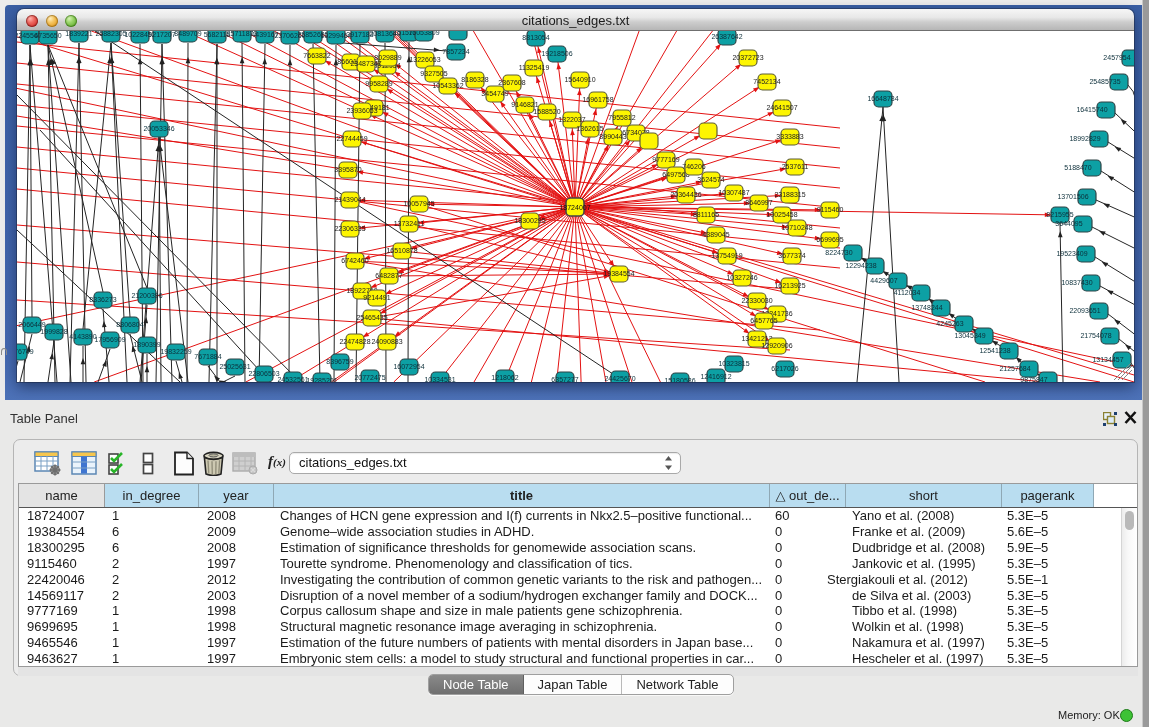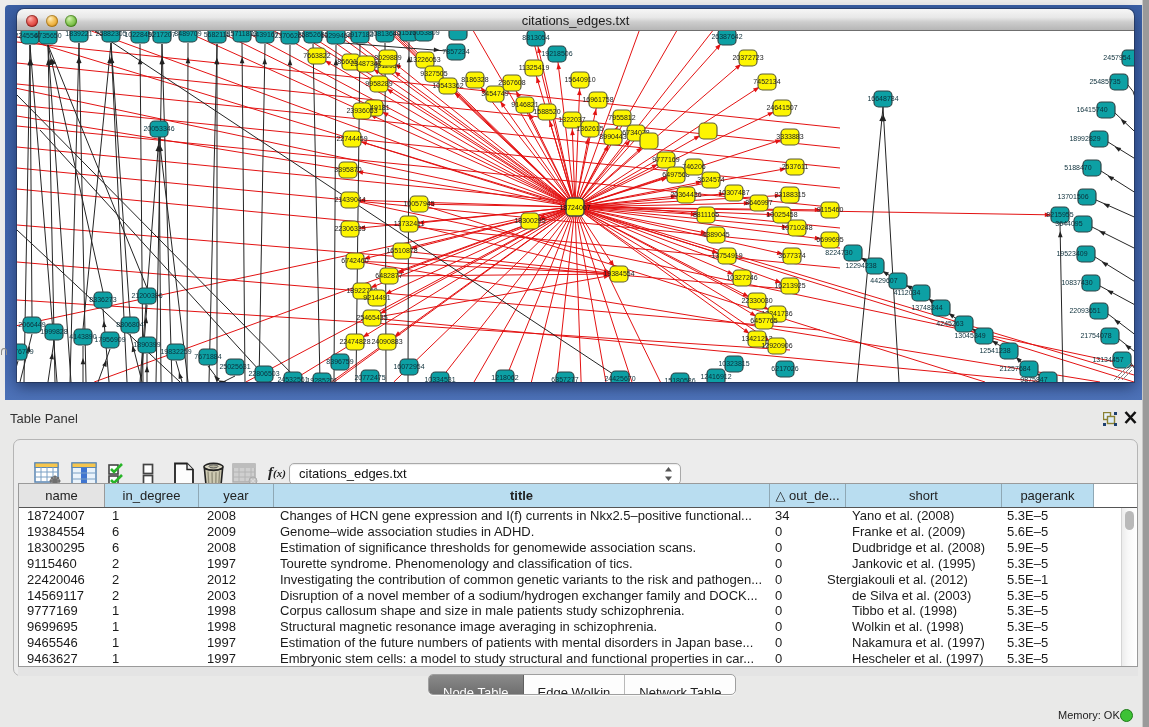--- a/index.html
+++ b/index.html
@@ -28,21 +28,21 @@
 #rightstrip { position:absolute; right:0; top:0; width:7px; height:727px; background:#9a9a9a; border-left:1px solid #c8c8c8; }
 
 
 #tablepanel { position:absolute; left:0; top:400px; width:1142px; height:415px; background:#e9e9e8; }
 #tp-title { position:absolute; left:10px; top:11px; font-size:13px; color:#333; }
 #tp-float { position:absolute; left:1103px; top:12px; width:14px; height:14px; }
 #tp-close { position:absolute; left:1123px; top:11px; width:14px; height:14px; font-size:15px; font-weight:bold; color:#111; line-height:14px; text-align:center; }
 
 #container { position:absolute; left:13px; top:39px; width:1125px; height:237px;
   background:#ececec; border:1px solid #b5b5b5; border-radius:7px; }
-#toolbar { position:absolute; left:0; top:12px; width:100%; height:42px; }
+#toolbar { position:absolute; left:0; top:1px; width:100%; height:42px; }
 .ticon { position:absolute; top:10px; }
 #combo { position:absolute; left:275px; top:11px; width:392px; height:22px; background:#fff;
   border:1px solid #a9a9a9; border-radius:5px; font-size:13px; color:#111; line-height:20px;
   padding-left:9px; box-shadow:inset 0 1px 1px rgba(0,0,0,.08); }
 #combo .arrows { position:absolute; right:6px; top:0px; width:11px; height:20px; }
 
 
 #tbl { position:absolute; left:4px; top:43px; width:1120px; height:183px; background:#fff;
   border:1px solid #9a9a9a; border-bottom:none; overflow:hidden; }
 .hrow { position:absolute; left:0; top:0; height:24px; }
@@ -55,21 +55,21 @@
 
 #vsb { position:absolute; right:0px; top:24px; width:16px; height:158px;
   background:linear-gradient(90deg,#ececec,#f8f8f8 40%,#ffffff); border-left:1px solid #d5d5d5; }
 #vsb .thumb { position:absolute; left:3px; top:3px; width:9px; height:19px; background:#b9b9b9; border-radius:5px; }
 #tfoot { position:absolute; left:4px; top:226px; width:1120px; height:10px; background:#e4e4e4; border-top:1px solid #9a9a9a;}
 
 
 #tabs { position:absolute; left:428px; top:274px; height:21px; display:flex;
   border:1px solid #9f9f9f; border-radius:5px; overflow:hidden; background:#fdfdfd;
   box-shadow:0 1px 0 rgba(255,255,255,.7); }
-.tab { font-size:13px; color:#222; line-height:19px; padding:8px 14px; border-right:1px solid #b9b9b9; }
+.tab { font-size:13px; color:#222; line-height:19px; padding:0 14px; border-right:1px solid #b9b9b9; }
 .tab.sel { background:linear-gradient(180deg,#8a8a8a,#6f6f6f); color:#fff; border-right:1px solid #5f5f5f; }
 .tab:last-child { border-right:none; }
 
 #memory { position:absolute; left:1058px; top:309px; font-size:11px; color:#222; }
 #memdot { position:absolute; left:1120px; top:309px; width:13px; height:13px; border-radius:50%;
   background:#3dc235; border:1px solid #1d7a18; }
 </style>
 </head>
 <body>
 <div id="app">
@@ -795,21 +795,21 @@
           <div class="hcell" style="left:751px; width:76px;">△ out_de...</div>
           <div class="hcell" style="left:827px; width:156px;">short</div>
           <div class="hcell" style="left:983px; width:92px;">pagerank</div>
         </div>
         <div id="hline"></div>
         <div class="trow" style="top:24.0px">
             <div class="tc" style="left:8px;width:80px">18724007</div>
             <div class="tc" style="left:93px;width:90px">1</div>
             <div class="tc" style="left:188px;width:70px">2008</div>
             <div class="tc" style="left:261px;width:490px">Changes of HCN gene expression and I(f) currents in Nkx2.5–positive functional...</div>
-            <div class="tc" style="left:756px;width:72px">34</div>
+            <div class="tc" style="left:756px;width:72px">60</div>
             <div class="tc" style="left:833px;width:150px">Yano et al. (2008)</div>
             <div class="tc" style="left:988px;width:90px">5.3E–5</div>
           </div>
           <div class="trow" style="top:39.9px">
             <div class="tc" style="left:8px;width:80px">19384554</div>
             <div class="tc" style="left:93px;width:90px">6</div>
             <div class="tc" style="left:188px;width:70px">2009</div>
             <div class="tc" style="left:261px;width:490px">Genome–wide association studies in ADHD.</div>
             <div class="tc" style="left:756px;width:72px">0</div>
             <div class="tc" style="left:833px;width:150px">Franke et al. (2009)</div>
@@ -848,21 +848,21 @@
             <div class="tc" style="left:188px;width:70px">2003</div>
             <div class="tc" style="left:261px;width:490px">Disruption of a novel member of a sodium/hydrogen exchanger family and DOCK...</div>
             <div class="tc" style="left:756px;width:72px">0</div>
             <div class="tc" style="left:833px;width:150px">de Silva et al. (2003)</div>
             <div class="tc" style="left:988px;width:90px">5.3E–5</div>
           </div>
           <div class="trow" style="top:119.4px">
             <div class="tc" style="left:8px;width:80px">9777169</div>
             <div class="tc" style="left:93px;width:90px">1</div>
             <div class="tc" style="left:188px;width:70px">1998</div>
-            <div class="tc" style="left:261px;width:490px">Corpus callosum shape and size in male patients study schizophrenia.</div>
+            <div class="tc" style="left:261px;width:490px">Corpus callosum shape and size in male patients gene schizophrenia.</div>
             <div class="tc" style="left:756px;width:72px">0</div>
             <div class="tc" style="left:833px;width:150px">Tibbo et al. (1998)</div>
             <div class="tc" style="left:988px;width:90px">5.3E–5</div>
           </div>
           <div class="trow" style="top:135.3px">
             <div class="tc" style="left:8px;width:80px">9699695</div>
             <div class="tc" style="left:93px;width:90px">1</div>
             <div class="tc" style="left:188px;width:70px">1998</div>
             <div class="tc" style="left:261px;width:490px">Structural magnetic resonance image averaging in schizophrenia.</div>
             <div class="tc" style="left:756px;width:72px">0</div>
@@ -889,21 +889,21 @@
           </div>
         <div id="vsb">
             <div class="thumb"></div>
           </div>
       </div>
       <div id="tfoot"></div>
     </div>
 
     <div id="tabs">
       <div class="tab sel">Node Table</div>
-        <div class="tab">Edge Wolkin</div>
+        <div class="tab">Japan Table</div>
         <div class="tab">Network Table</div>
     </div>
     <div id="memory">Memory: OK</div>
     <div id="memdot"></div>
   </div>
   <div id="rightstrip"></div>
   <div style="position:absolute;left:1px;top:348px;width:6px;height:7px;border-radius:50% 50% 0 0;border:1.5px solid #8a8a8a;border-bottom:none;"></div>
 </div>
 
 </body></html>

